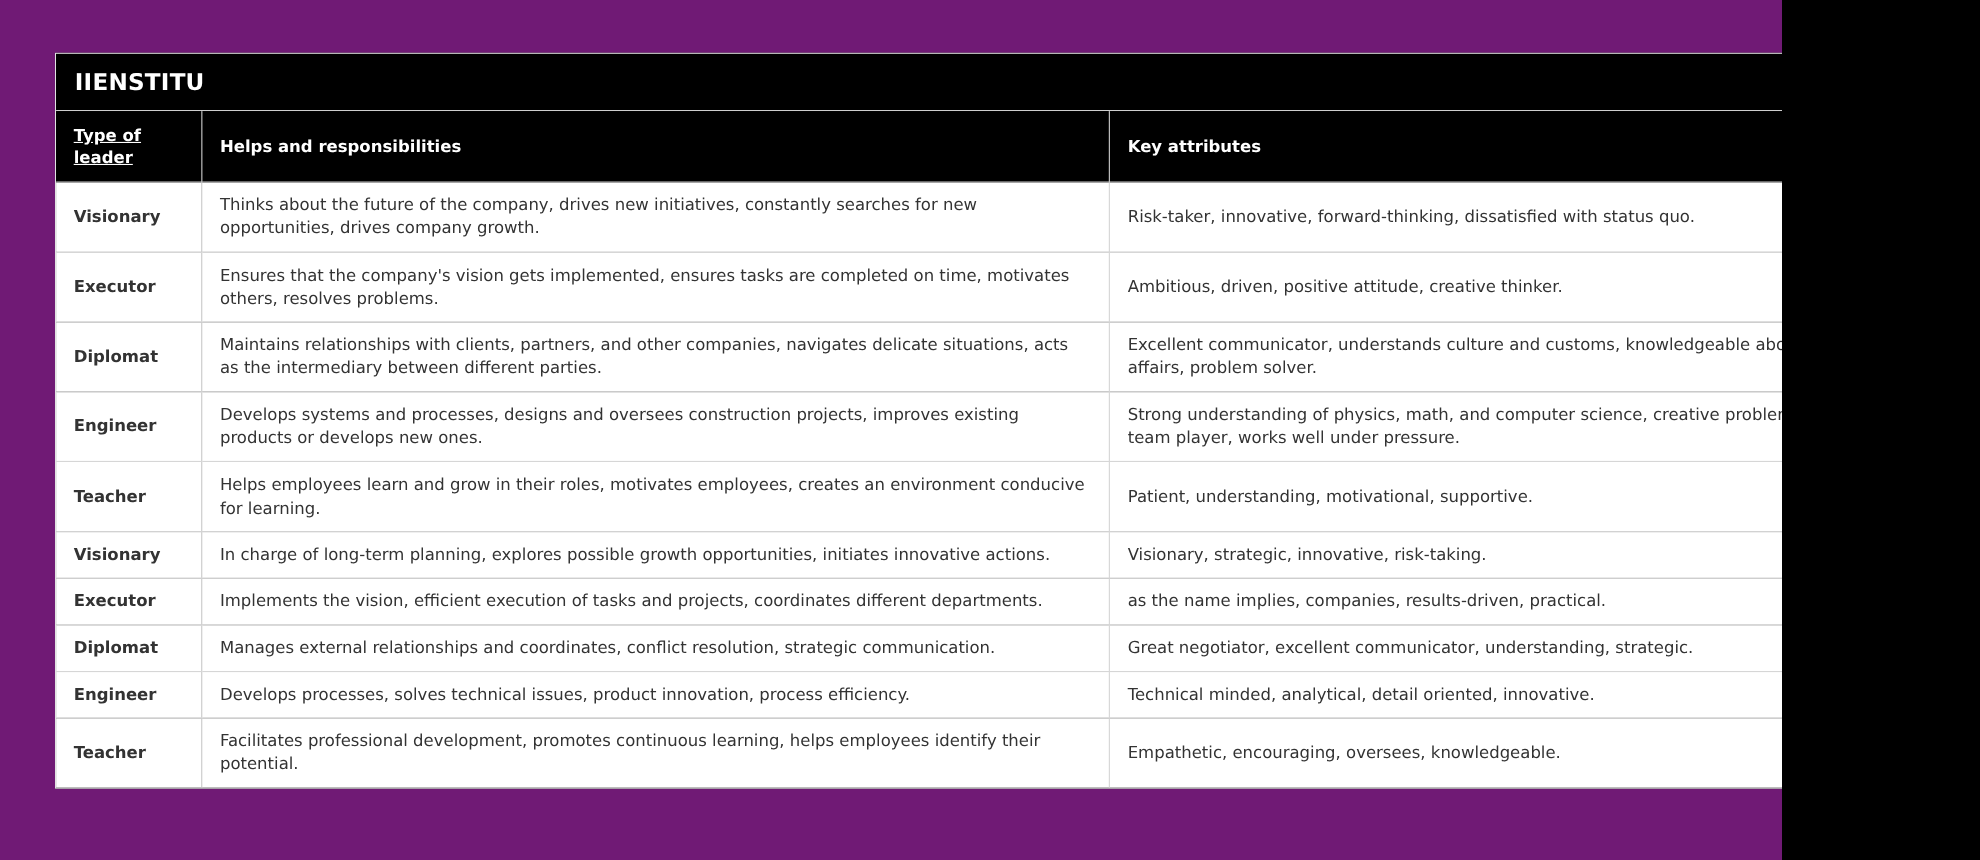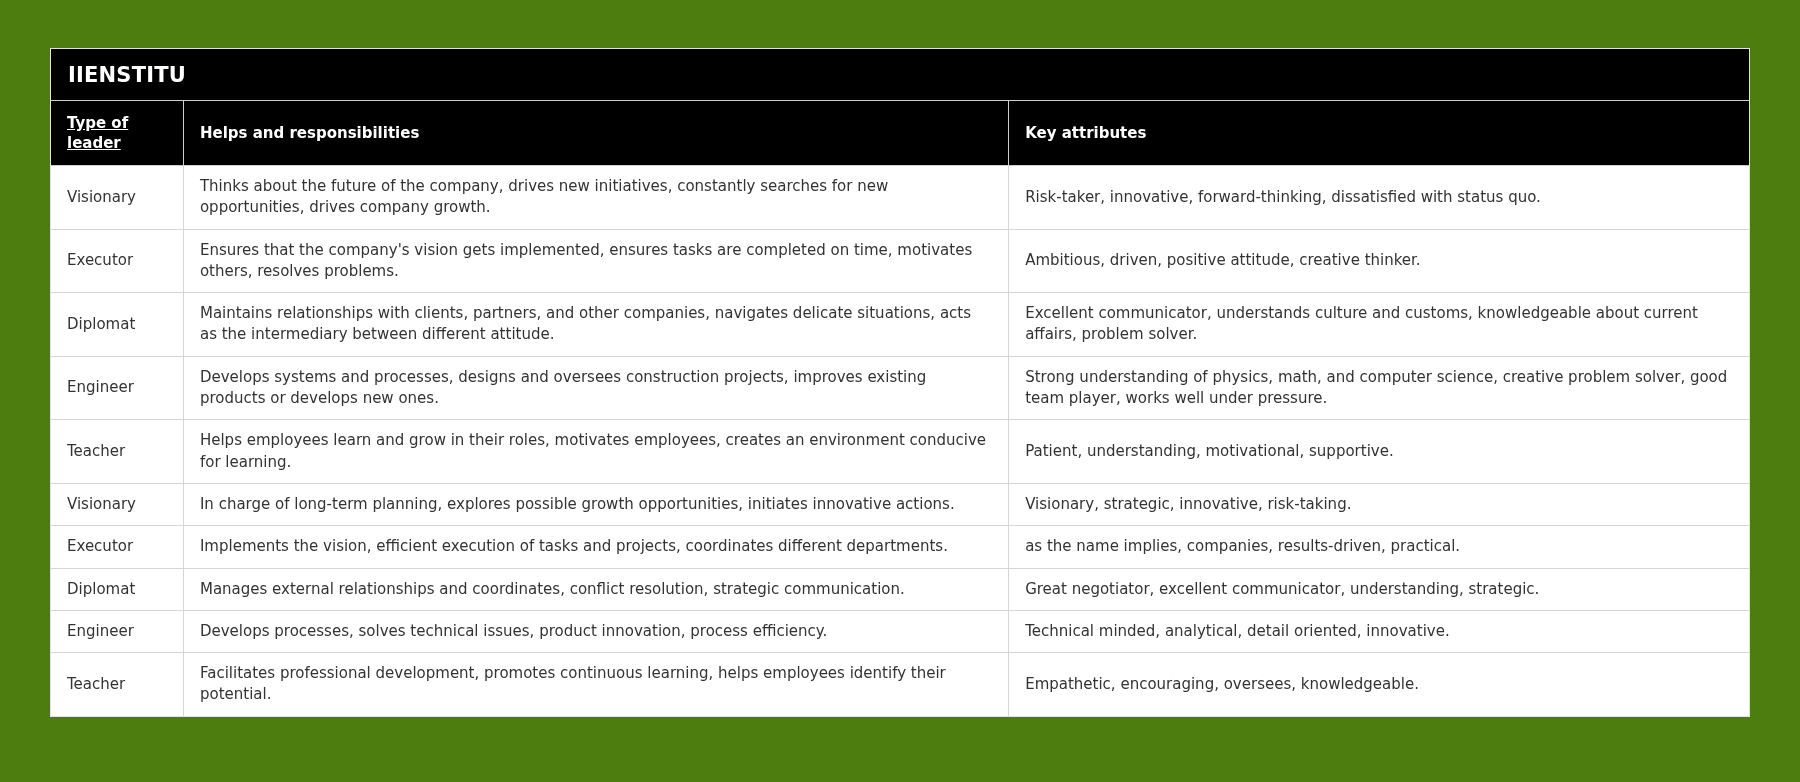--- a/index.html
+++ b/index.html
@@ -3,23 +3,23 @@
 <meta charset="utf-8">
 <style>
   html, body {
     margin: 0;
     padding: 0;
     background: #000000;
     font-family: "DejaVu Sans", "Liberation Sans", sans-serif;
   }
   .page {
     position: relative;
-    width: 1800px;
+    width: 1620px;
     height: 782px;
-    background: #4d7c0f;
+    background: #701a75;
     overflow: hidden;
   }
   .table-card {
     position: absolute;
     left: 50px;
     top: 48px;
     width: 1700px;
     border: 1px solid #e2e2e2;
     background: #000000;
     box-sizing: border-box;
@@ -58,21 +58,21 @@
   .leader-table th:last-child { border-right: none; }
   .leader-table td {
     background: #ffffff;
     color: #333333;
     font-size: 15px;
     vertical-align: middle;
     padding: 10px 16px;
     border: 1px solid #d6d6d6;
     line-height: 1.42;
   }
-  .leader-table td:first-child { border-left: none; }
+  .leader-table td:first-child { border-left: none; font-weight: bold; }
   .leader-table td:last-child { border-right: none; }
   .leader-table tr:last-child td { border-bottom: none; }
   .leader-table td.type-cell { white-space: nowrap; }
 </style>
 </head>
 <body>
 
 <div class="page">
   <div class="table-card">
     <div class="title-bar">IIENSTITU</div>
@@ -95,21 +95,21 @@
           <td>Thinks about the future of the company, drives new initiatives, constantly searches for new opportunities, drives company growth.</td>
           <td>Risk-taker, innovative, forward-thinking, dissatisfied with status quo.</td>
         </tr>
         <tr>
           <td class="type-cell">Executor</td>
           <td>Ensures that the company's vision gets implemented, ensures tasks are completed on time, motivates others, resolves problems.</td>
           <td>Ambitious, driven, positive attitude, creative thinker.</td>
         </tr>
         <tr>
           <td class="type-cell">Diplomat</td>
-          <td>Maintains relationships with clients, partners, and other companies, navigates delicate situations, acts as the intermediary between different attitude.</td>
+          <td>Maintains relationships with clients, partners, and other companies, navigates delicate situations, acts as the intermediary between different parties.</td>
           <td>Excellent communicator, understands culture and customs, knowledgeable about current affairs, problem solver.</td>
         </tr>
         <tr>
           <td class="type-cell">Engineer</td>
           <td>Develops systems and processes, designs and oversees construction projects, improves existing products or develops new ones.</td>
           <td>Strong understanding of physics, math, and computer science, creative problem solver, good team player, works well under pressure.</td>
         </tr>
         <tr>
           <td class="type-cell">Teacher</td>
           <td>Helps employees learn and grow in their roles, motivates employees, creates an environment conducive for learning.</td>

